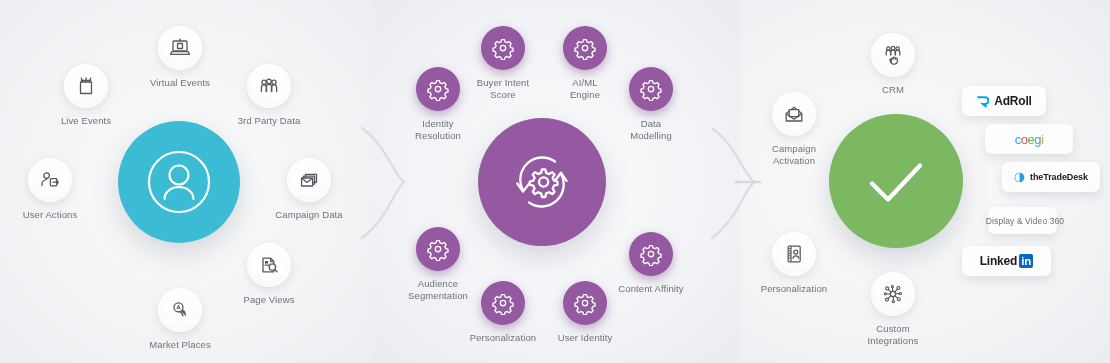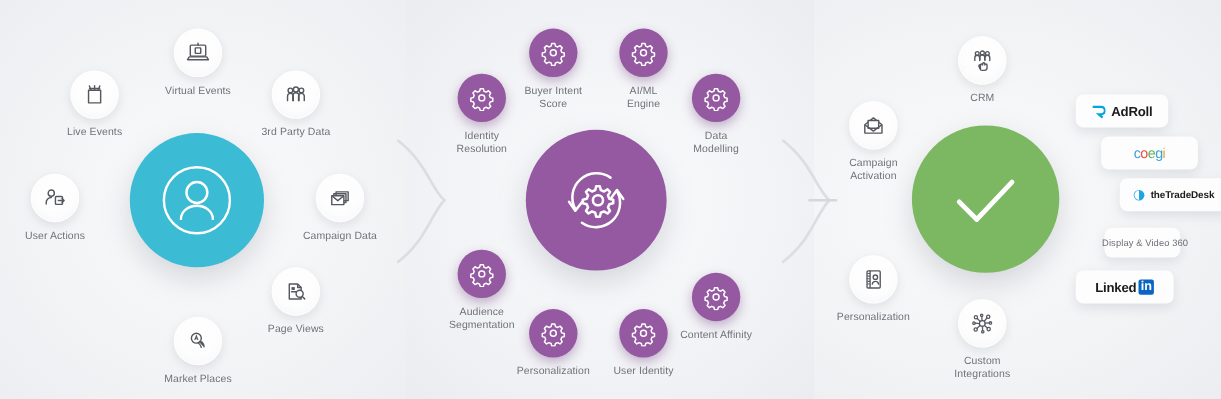--- a/index.html
+++ b/index.html
@@ -50,21 +50,21 @@
 
   
   .connector{position:absolute;top:0;left:0;width:1110px;height:363px;pointer-events:none;}
 
   
   .logo-card{
     position:absolute;height:30px;border-radius:7px;
     background:#fdfdfe;
     box-shadow:0 4px 10px rgba(140,146,160,.22);
     display:flex;align-items:center;justify-content:center;gap:5px;
-    padding:0 12px;box-sizing:border-box;margin-left:16px;
+    padding:0 12px;box-sizing:border-box;
   }
   .logo-text{font-size:12px;font-weight:bold;color:#1b1b1b;letter-spacing:-.2px;white-space:nowrap;}
   .logo-text.small{font-size:9px;font-weight:bold;letter-spacing:-.1px;}
   .logo-text.dv{font-size:8.5px;font-weight:normal;color:#6c6f74;letter-spacing:.1px;}
   .coegi{font-size:13px;letter-spacing:-.5px;font-weight:normal;text-align:center;}
   .li-badge{
     display:inline-block;background:#0a66c2;color:#fff;font-size:11.5px;font-weight:bold;
     border-radius:2px;padding:0 2px;line-height:14px;
   }
 </style>
@@ -244,21 +244,21 @@
     <div class="bubble">
       <svg width="24" height="24" viewBox="0 0 24 24" fill="none" stroke="#fff" stroke-width="1.35" stroke-linejoin="round">
         <path d="M10.6 3.6h2.8l.6 2.3 2 .8 2.1-1.2 2 2-1.2 2.1.8 2 2.3.6v2.8l-2.3.6-.8 2 1.2 2.1-2 2-2.1-1.2-2 .8-.6 2.3h-2.8l-.6-2.3-2-.8-2.1 1.2-2-2 1.2-2.1-.8-2-2.3-.6v-2.8l2.3-.6.8-2-1.2-2.1 2-2 2.1 1.2 2-.8z"></path>
         <circle cx="12" cy="12" r="2.7"></circle>
       </svg>
     </div>
     <div class="cap">Audience
 Segmentation</div>
   </div>
 
-  <div class="node purple" style="left:651px;top:248px;">
+  <div class="node purple" style="left:651px;top:232px;">
     <div class="bubble">
       <svg width="24" height="24" viewBox="0 0 24 24" fill="none" stroke="#fff" stroke-width="1.35" stroke-linejoin="round">
         <path d="M10.6 3.6h2.8l.6 2.3 2 .8 2.1-1.2 2 2-1.2 2.1.8 2 2.3.6v2.8l-2.3.6-.8 2 1.2 2.1-2 2-2.1-1.2-2 .8-.6 2.3h-2.8l-.6-2.3-2-.8-2.1 1.2-2-2 1.2-2.1-.8-2-2.3-.6v-2.8l2.3-.6.8-2-1.2-2.1 2-2 2.1 1.2 2-.8z"></path>
         <circle cx="12" cy="12" r="2.7"></circle>
       </svg>
     </div>
     <div class="cap">Content Affinity</div>
   </div>
 
   <div class="node purple" style="left:503px;top:281px;">

